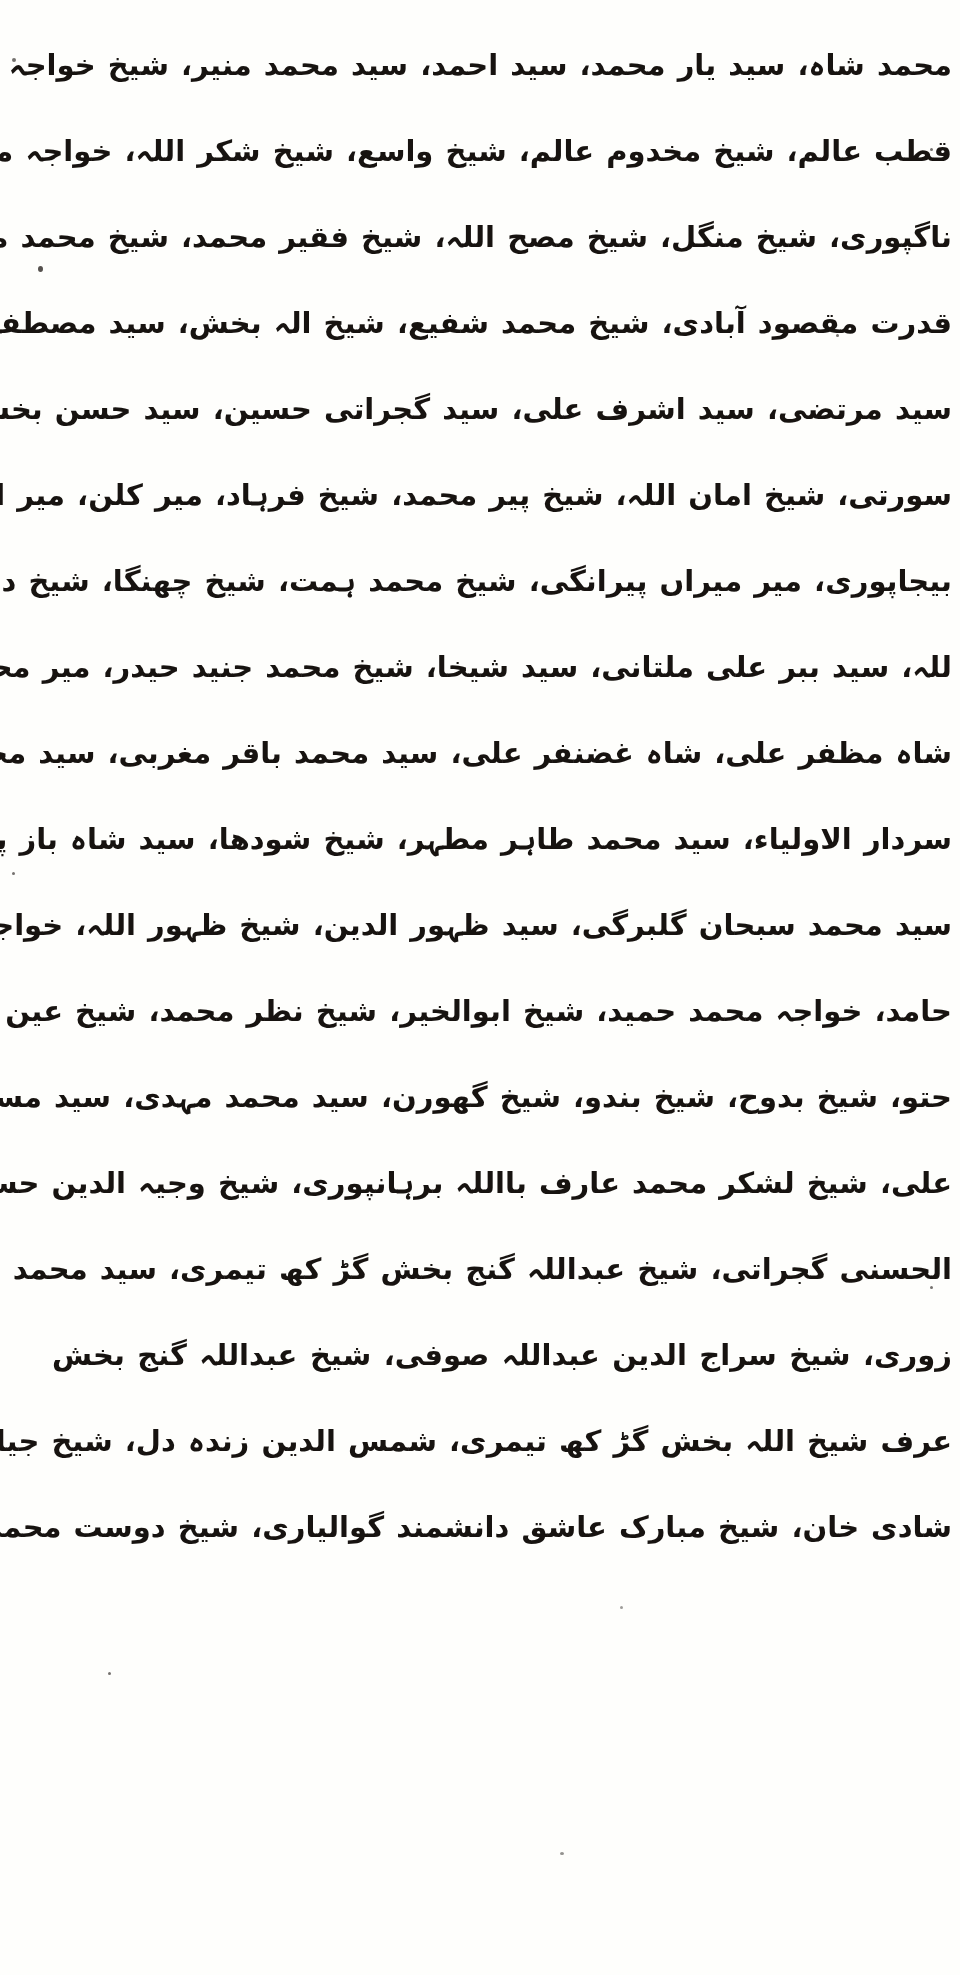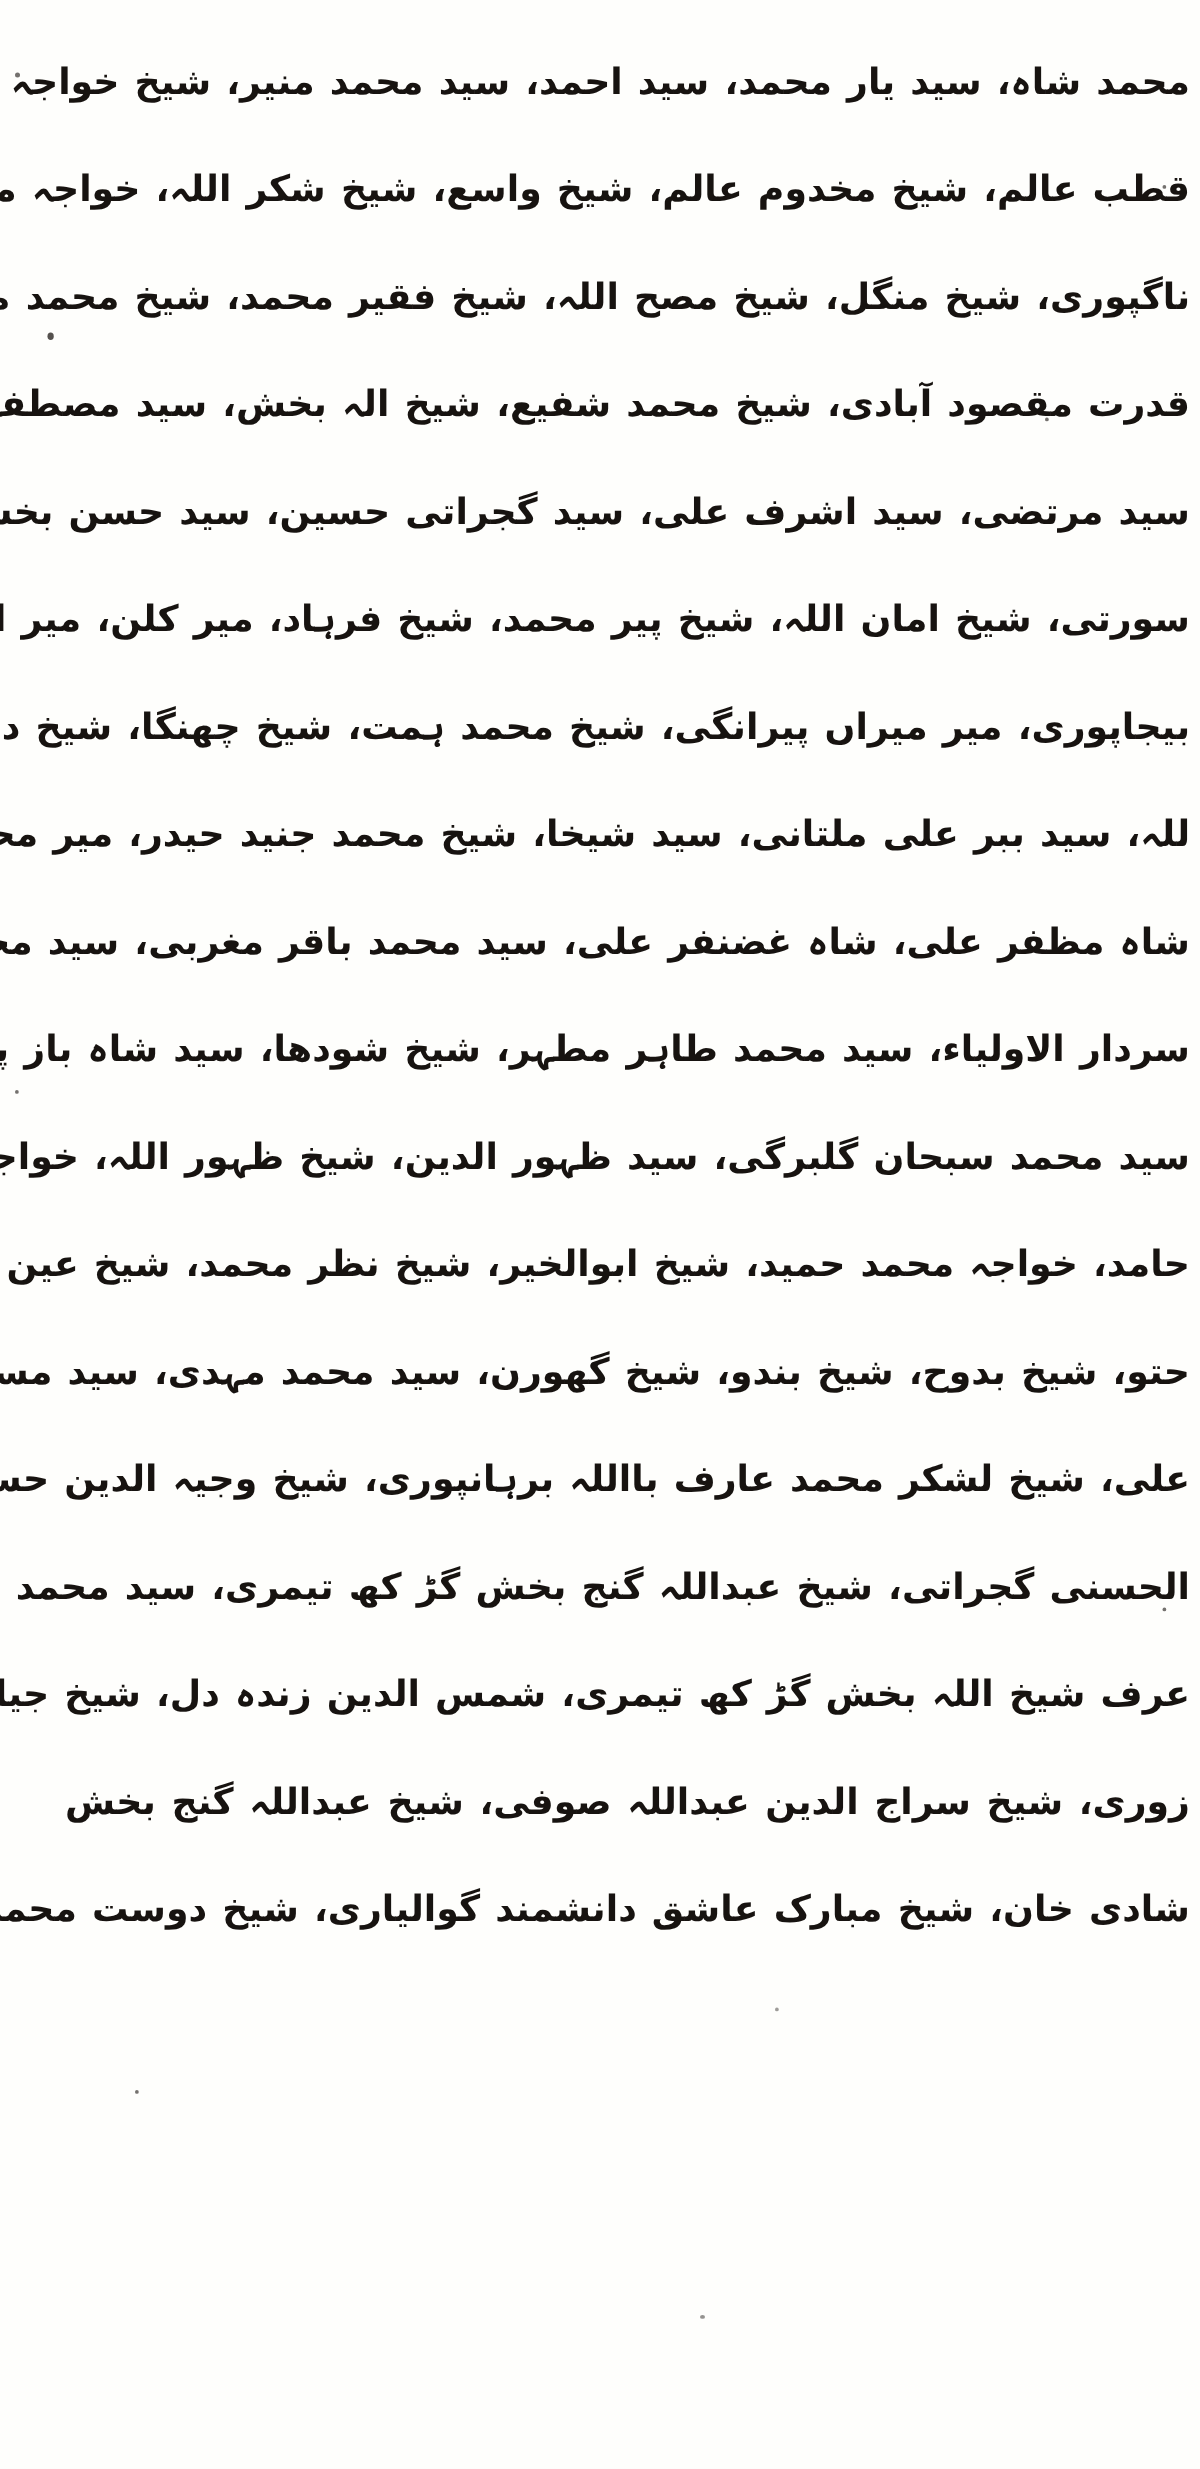--- a/index.html
+++ b/index.html
@@ -85,22 +85,22 @@
     <div class="line">سورتی، شیخ امان اللہ، شیخ پیر محمد، شیخ فرہاد، میر کلن، میر امیر</div>
     <div class="line">بیجاپوری، میر میراں پیرانگی، شیخ محمد ہمت، شیخ چھنگا، شیخ داں</div>
     <div class="line">للہ، سید ببر علی ملتانی، سید شیخا، شیخ محمد جنید حیدر، میر محمد بادشاہ،</div>
     <div class="line">شاہ مظفر علی، شاہ غضنفر علی، سید محمد باقر مغربی، سید محمد طاہر</div>
     <div class="line">سردار الاولیاء، سید محمد طاہر مطہر، شیخ شودھا، سید شاہ باز پرداز،</div>
     <div class="line">سید محمد سبحان گلبرگی، سید ظہور الدین، شیخ ظہور اللہ، خواجہ محمد</div>
     <div class="line">حامد، خواجہ محمد حمید، شیخ ابوالخیر، شیخ نظر محمد، شیخ عین اللہ، شیخ</div>
     <div class="line">حتو، شیخ بدوح، شیخ بندو، شیخ گھورن، سید محمد مہدی، سید مست</div>
     <div class="line">علی، شیخ لشکر محمد عارف بااللہ برہانپوری، شیخ وجیہ الدین حسینی</div>
     <div class="line">الحسنی گجراتی، شیخ عبداللہ گنج بخش گڑ کھ تیمری، سید محمد عطا</div>
+    <div class="line">زوری، شیخ سراج الدین عبداللہ صوفی، شیخ عبداللہ گنج بخش</div>
     <div class="line">عرف شیخ اللہ بخش گڑ کھ تیمری، شمس الدین زندہ دل، شیخ جیا</div>
-    <div class="line">زوری، شیخ سراج الدین عبداللہ صوفی، شیخ عبداللہ گنج بخش</div>
     <div class="line">شادی خان، شیخ مبارک عاشق دانشمند گوالیاری، شیخ دوست محمد</div>
   </div>
 
   <div class="page-number-wrap">
     <span class="page-number">172</span>
   </div>
 
   <div class="speck sp1"></div>
   <div class="speck sp2"></div>
   <div class="speck sp3"></div>

